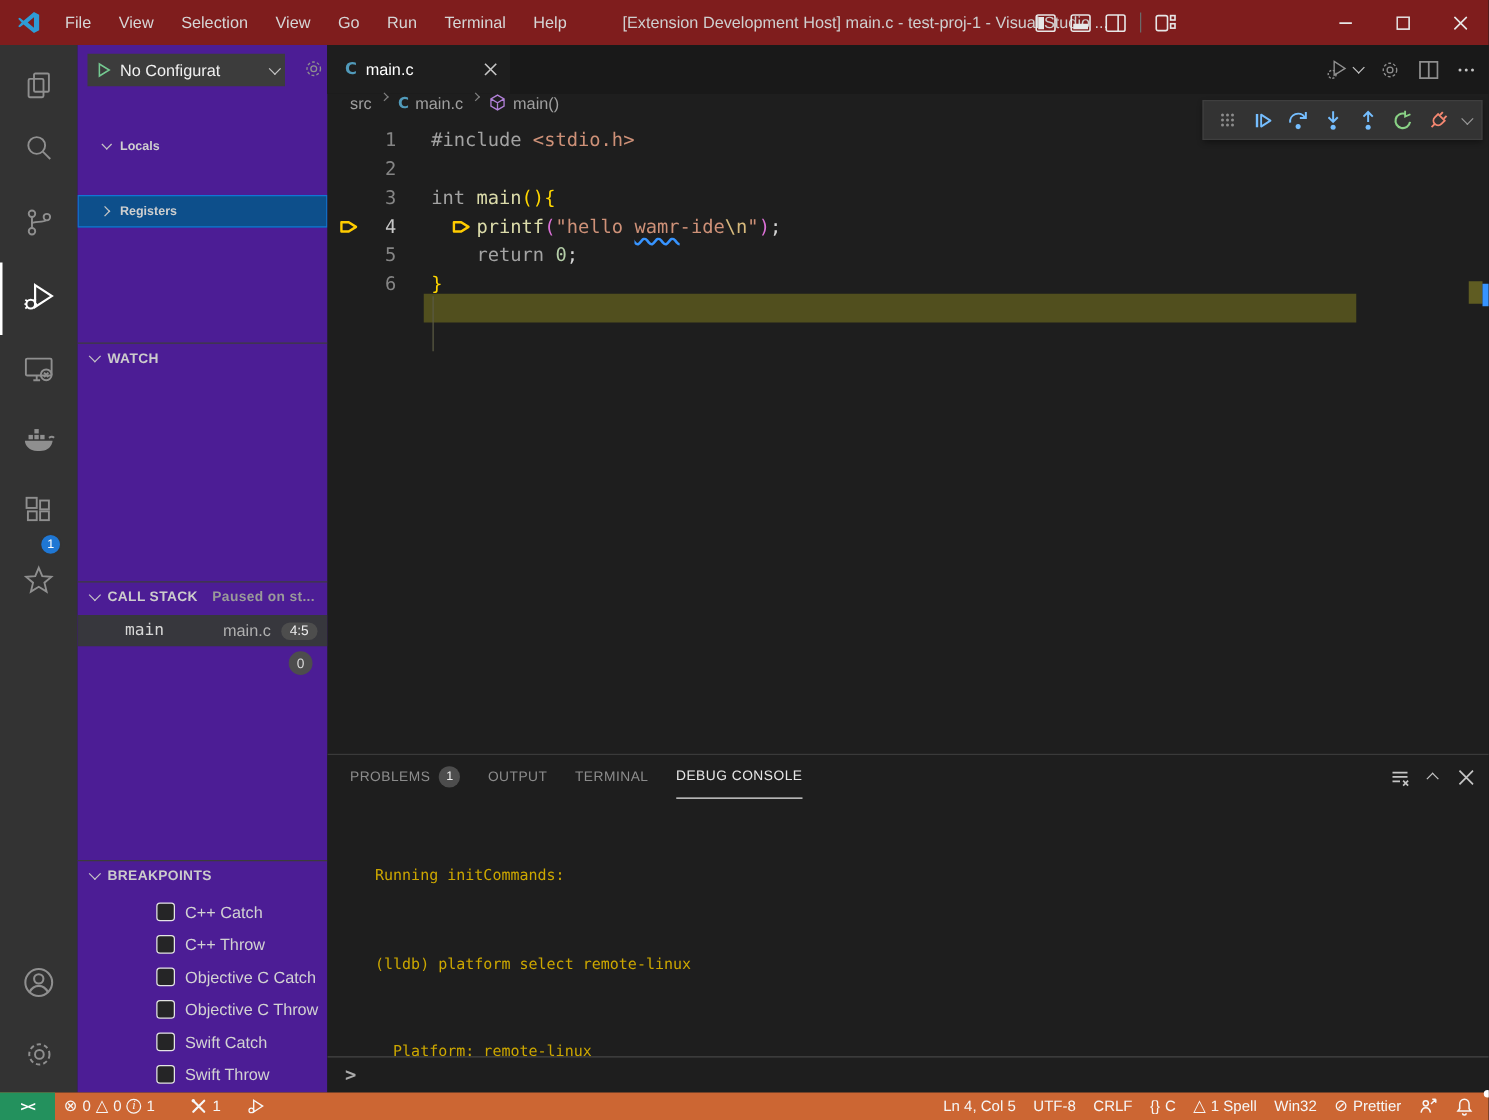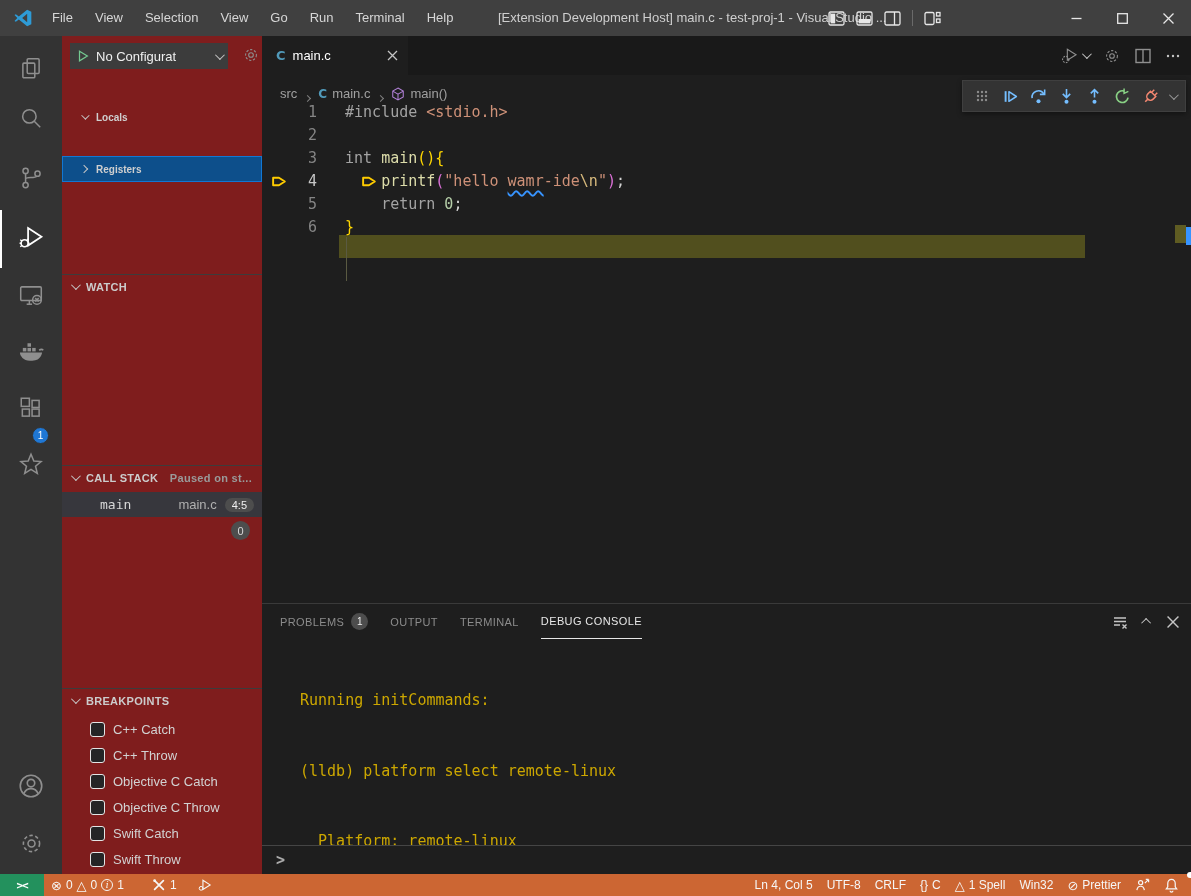--- a/index.html
+++ b/index.html
@@ -8,41 +8,41 @@
     width:1191px; height:896px; overflow:hidden; position:relative;
     background:#1e1e1e; color:#cccccc;
     font-family:"Liberation Sans","DejaVu Sans",sans-serif;
     -webkit-font-smoothing:antialiased;
   }
   svg { display:block; }
   .ico { stroke:#8f8f8f; fill:none; stroke-width:1.4; }
   .ico-w { stroke:#e7e7e7; fill:none; stroke-width:1.3; }
 
   
-  .titlebar { position:absolute; top:0; left:0; right:0; height:36px; background:#404040;
+  .titlebar { position:absolute; top:0; left:0; right:0; height:36px; background:#7f1d1d;
     display:flex; align-items:center; z-index:50; }
   .vslogo { margin:0 8px 0 13px; }
   .menu-item { padding:0 11px; font-size:13px; color:#d6d6d6; height:36px; line-height:36px; cursor:default; }
   .window-title { position:absolute; left:498px; top:0; height:36px; line-height:36px; font-size:13px; color:#cfcfcf; white-space:nowrap; }
   .layout-group { position:absolute; right:250px; top:0; height:36px; display:flex; align-items:center; gap:11px; }
   .lay-sep { width:1px; height:16px; background:#6a6a6a; }
   .win-btn { position:absolute; top:0; width:46px; height:36px; display:flex; align-items:center; justify-content:center; }
 
   
   .main { position:absolute; top:36px; left:0; right:0; bottom:22px; }
 
   
   .activitybar { position:absolute; left:0; top:0; width:62px; bottom:0; background:#333333; }
   .ab-item { position:absolute; left:0; width:62px; height:50px; display:flex; align-items:center; justify-content:center; }
   .ab-indicator { position:absolute; left:0; top:174px; width:2px; height:58px; background:#ffffff; }
   .ab-badge { position:absolute; left:32px; top:214px; width:17px; height:17px; border-radius:50%;
     background:#1f77d4; color:#fff; font-size:10px; display:flex; align-items:center; justify-content:center; border:1px solid #333; }
 
   
-  .sidebar { position:absolute; left:62px; top:0; width:200px; bottom:0; background:#7f1d1d; overflow:hidden; }
+  .sidebar { position:absolute; left:62px; top:0; width:200px; bottom:0; background:#4c1d95; overflow:hidden; }
   .sb-config { position:absolute; left:8px; top:6px; height:28px; display:flex; align-items:center; }
   .cfg-dd { display:flex; align-items:center; background:#3c3c3c; height:26px; padding:0 6px 0 6px; width:158px; }
   .cfg-label { color:#f0f0f0; font-size:13px; margin:0 2px 0 6px; white-space:nowrap; overflow:hidden; flex:1; }
   .sb-gear { position:absolute; right:2px; top:10px; }
   .chev { display:inline-block; width:7px; height:7px; border-right:1.4px solid #c5c5c5; border-bottom:1.4px solid #c5c5c5; }
   .chev.down { transform:rotate(45deg) translateY(-2px); }
   .chev.right { transform:rotate(-45deg); }
   .chev.up { transform:rotate(-135deg) translateY(-2px); }
 
   .sb-header { position:absolute; left:0; width:200px; height:24px; display:flex; align-items:center;
@@ -52,31 +52,31 @@
     font-size:10px; font-weight:bold; color:#cfcfcf; }
   .tree-row .chev { margin:0 9px 0 19px; width:6px; height:6px; }
   .row-selected { background:#0d4f8b; outline:1px solid #1177d4; outline-offset:-1px; }
   .cs-status { margin-left:auto; margin-right:10px; font-size:11px; font-weight:bold; color:#9a9a9a; }
   .frame-row { position:absolute; left:0; width:200px; height:25px; background:#37373d; display:flex; align-items:center; }
   .frame-name { font-family:"DejaVu Sans Mono",monospace; font-size:13px; color:#d8d8d8; margin-left:38px; }
   .frame-file { margin-left:auto; font-size:13px; color:#b0b0b0; }
   .pill { background:#4d4d4d; color:#eeeeee; font-size:11px; border-radius:9px; padding:1px 7px; margin:0 8px; }
   .zero-badge { position:absolute; right:12px; width:19px; height:19px; border-radius:50%; background:#4d4d4d;
     color:#d8d8d8; font-size:11px; display:flex; align-items:center; justify-content:center; }
-  .bp-row { position:absolute; left:0; width:200px; height:26px; display:flex; align-items:center; font-size:13px; color:#d2d2d2; }
+  .bp-row { position:absolute; left:0; width:200px; height:26px; display:flex; align-items:center; font-size:13px; color:#d2d2d2;padding-left:35px; }
   .bp-check { width:15px; height:15px; border:1.6px solid #e4e4e4; border-radius:3px; margin:0 8px 0 28px; background:#252526; }
 
   
   .editor-area { position:absolute; left:262px; top:0; right:0; bottom:0; background:#1e1e1e; }
   .tabbar { position:absolute; left:0; top:0; right:0; height:39px; background:#191919; display:flex; }
   .tab { width:146px; height:39px; background:#1e1e1e; display:flex; align-items:center; padding:0 10px 0 14px; }
   .c-icon { color:#519aba; font-weight:bold; font-size:13px; font-family:"DejaVu Sans",sans-serif; }
   .tab-label { color:#ffffff; font-size:13px; margin-left:7px; flex:1; }
   .ed-actions { position:absolute; right:10px; top:0; height:39px; display:flex; align-items:center; gap:14px; }
-  .breadcrumbs { position:absolute; left:0; top:39px; right:0; height:26px; display:flex; align-items:flex-end;
+  .breadcrumbs { position:absolute; left:0; top:39px; right:0; height:26px; display:flex; align-items:flex-start;
     font-size:13px; color:#a0a0a0; padding-left:18px; gap:5px; }
   .bc-sep { width:5px; height:5px; border-right:1.2px solid #808080; border-bottom:1.2px solid #808080; transform:rotate(-45deg); margin:0 3px; }
 
   .code { position:absolute; left:0; top:65px; right:0; bottom:271px; font-family:"DejaVu Sans Mono",monospace; font-size:15px; }
   .code-row { position:absolute; left:0; right:0; height:23px; line-height:23px; }
   .gutter-num { position:absolute; left:0; width:55px; text-align:right; color:#858585; }
   .gutter-num.cur { color:#c6c6c6; }
   .code-text { position:absolute; left:83px; white-space:pre; color:#d4d4d4; }
   .line-hl { position:absolute; left:77px; top:134px; width:746px; height:23px; background:#514f1e; }
   .indent-guide { position:absolute; left:84px; top:136px; height:44px; border-left:1px solid #5a5a42; }
@@ -97,21 +97,21 @@
   .panel-header { position:absolute; left:0; top:0; right:0; height:35px; display:flex; align-items:center; padding-left:18px; }
   .ptab { font-size:11px; letter-spacing:.4px; color:#8c8c8c; margin-right:22px; height:35px; display:flex; align-items:center; gap:7px; }
   .ptab.active { color:#e7e7e7; border-bottom:1px solid #e7e7e7; }
   .ptab-badge { width:17px; height:17px; border-radius:50%; background:#4d4d4d; color:#eee; font-size:10px;
     display:flex; align-items:center; justify-content:center; letter-spacing:0; }
   .panel-filter { position:absolute; left:473px; top:5px; width:356px; height:25px; background:#454545;
     border:none; color:#cccccc; font-size:13px; padding:0 8px; font-family:"Liberation Sans",sans-serif; }
   .panel-filter::placeholder { color:#9f9f9f; }
   .panel-icons { position:absolute; right:12px; top:0; height:35px; display:flex; align-items:center; gap:16px; }
   .console { position:absolute; left:0; top:35px; right:0; bottom:30px; font-family:"DejaVu Sans Mono",monospace;
-    font-size:15px; line-height:23.5px; color:#cca700; padding:3px 0 0 38px; white-space:pre; }
+    font-size:12px; line-height:23.5px; color:#cca700; padding:3px 0 0 38px; white-space:pre; }
   .console-input { position:absolute; left:0; right:0; bottom:0; height:29px; border-top:1px solid #454545;
     display:flex; align-items:center; }
   .prompt { color:#ababab; font-size:15px; font-weight:bold; margin-left:14px; font-family:"DejaVu Sans Mono",monospace; }
 
   
   .statusbar { position:absolute; left:0; right:0; bottom:0; height:22px; background:#cc6633; color:#f6f6f6;
     font-size:12px; display:flex; align-items:center; z-index:50; }
   .sb-remote { width:44px; height:22px; background:#23915d; display:flex; align-items:center; justify-content:center;
     color:#ffffff; font-family:"DejaVu Sans Mono",monospace; font-size:11px; font-weight:bold; letter-spacing:-1px; }
   .st-item { display:flex; align-items:center; gap:4px; padding:0 7px; height:22px; white-space:nowrap; }

